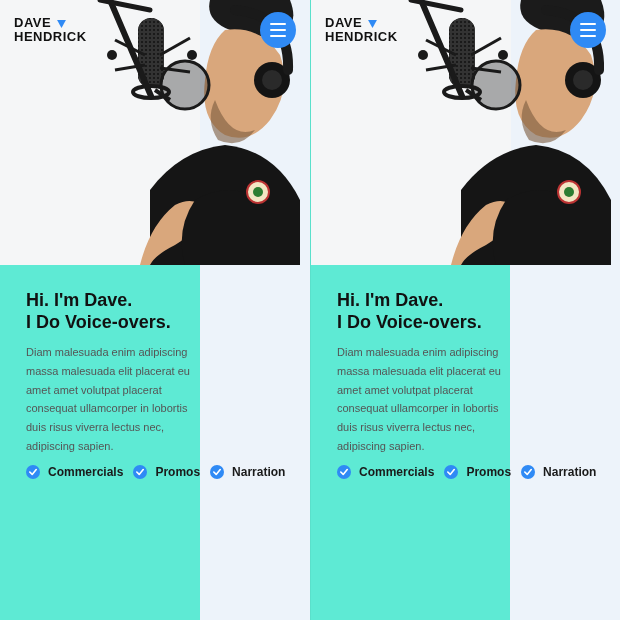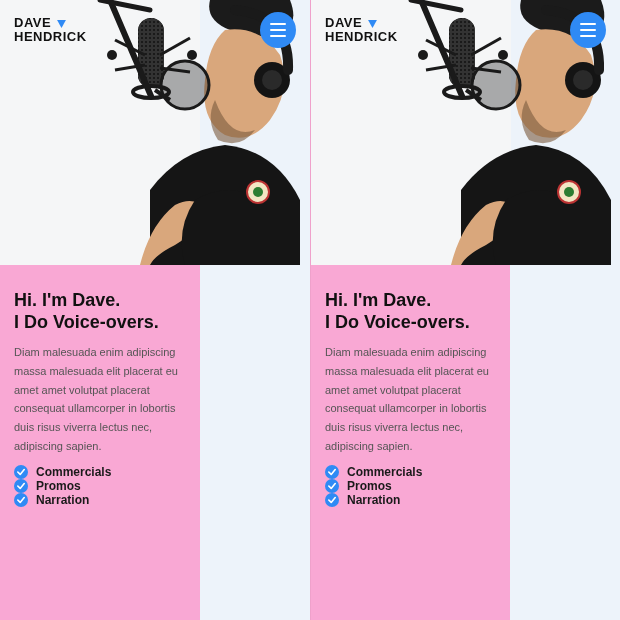--- a/index.html
+++ b/index.html
@@ -8,21 +8,21 @@
     background: #fff;
     width: 620px;
     height: 620px;
     overflow: hidden;
     display: flex;
   }
   .panel {
     width: 310px;
     height: 620px;
     position: relative;
-    background: #f9a8d4;
+    background: #5eead4;
     overflow: hidden;
   }
   .panel + .panel { border-left: 1px solid rgba(0,0,0,0.04); }
   .side-stripe {
     position: absolute;
     top: 0; right: 0;
     width: 110px;
     height: 100%;
     background: #edf3fa;
     z-index: 0;
@@ -68,41 +68,42 @@
     position: absolute;
     top: 0; left: 0;
     width: 100%;
     height: 265px;
     z-index: 1;
     overflow: hidden;
   }
   .content {
     position: absolute;
     top: 290px;
-    left: 14px;
+    left: 26px;
     width: 170px;
     z-index: 2;
   }
   .heading {
     font-size: 18px;
     font-weight: 800;
     line-height: 1.2;
     color: #111;
     margin-bottom: 10px;
   }
   .body-text {
     font-size: 11px;
     line-height: 1.7;
     color: #555;
     margin-bottom: 10px;
   }
   .feature-list {
     list-style: none;
     display: flex;
-    flex-direction: column;
+    flex-direction: row;
+    gap: 10px;
   }
   .feature-item {
     display: flex;
     align-items: center;
     gap: 8px;
     font-size: 12px;
     font-weight: 700;
     color: #1a1a1a;
   }
   .check-icon {

